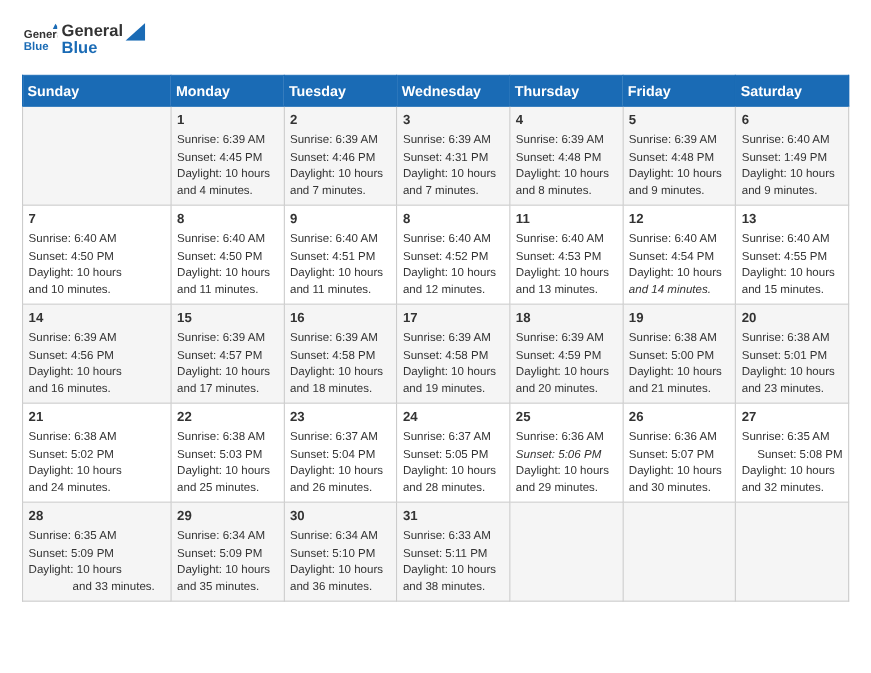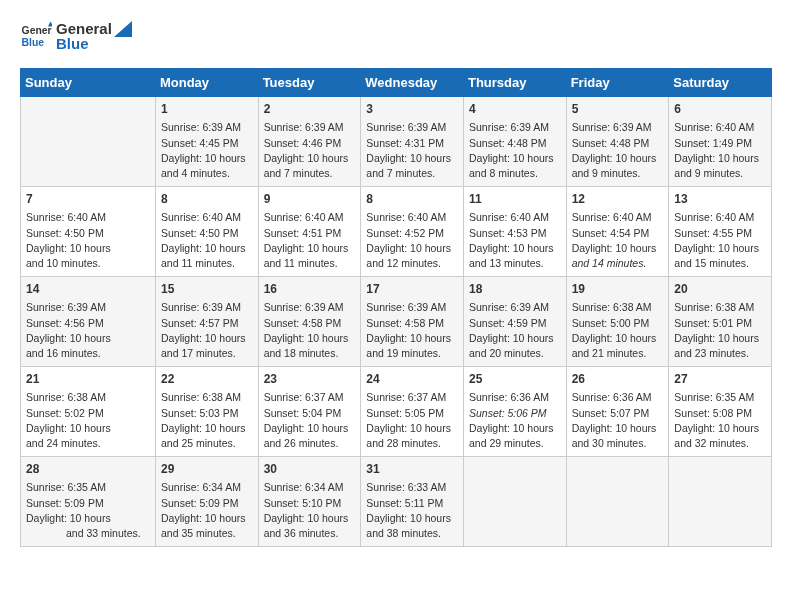--- a/index.html
+++ b/index.html
@@ -297,21 +297,21 @@
         <td>
           <span class="day-number">26</span>
           <span style="display: block;">Sunrise: 6:36 AM</span>
           <span style="display: block;">Sunset: 5:07 PM</span>
           <span style="display: block;">Daylight: 10 hours</span>
           <span style="display: block;">and 30 minutes.</span>
         </td>
         <td>
           <span class="day-number">27</span>
           <span style="display: block;">Sunrise: 6:35 AM</span>
-          <span style="display: block;">Sunset: 5:08 PM</span>
+          <span style="display: block; text-align: right;">Sunset: 5:08 PM</span>
           <span style="display: block;">Daylight: 10 hours</span>
           <span style="display: block;">and 32 minutes.</span>
         </td>
       </tr>
       <tr>
         <td>
           <span class="day-number">28</span>
           <span style="display: block;">Sunrise: 6:35 AM</span>
           <span style="display: block;">Sunset: 5:09 PM</span>
           <span style="display: block;">Daylight: 10 hours</span>

